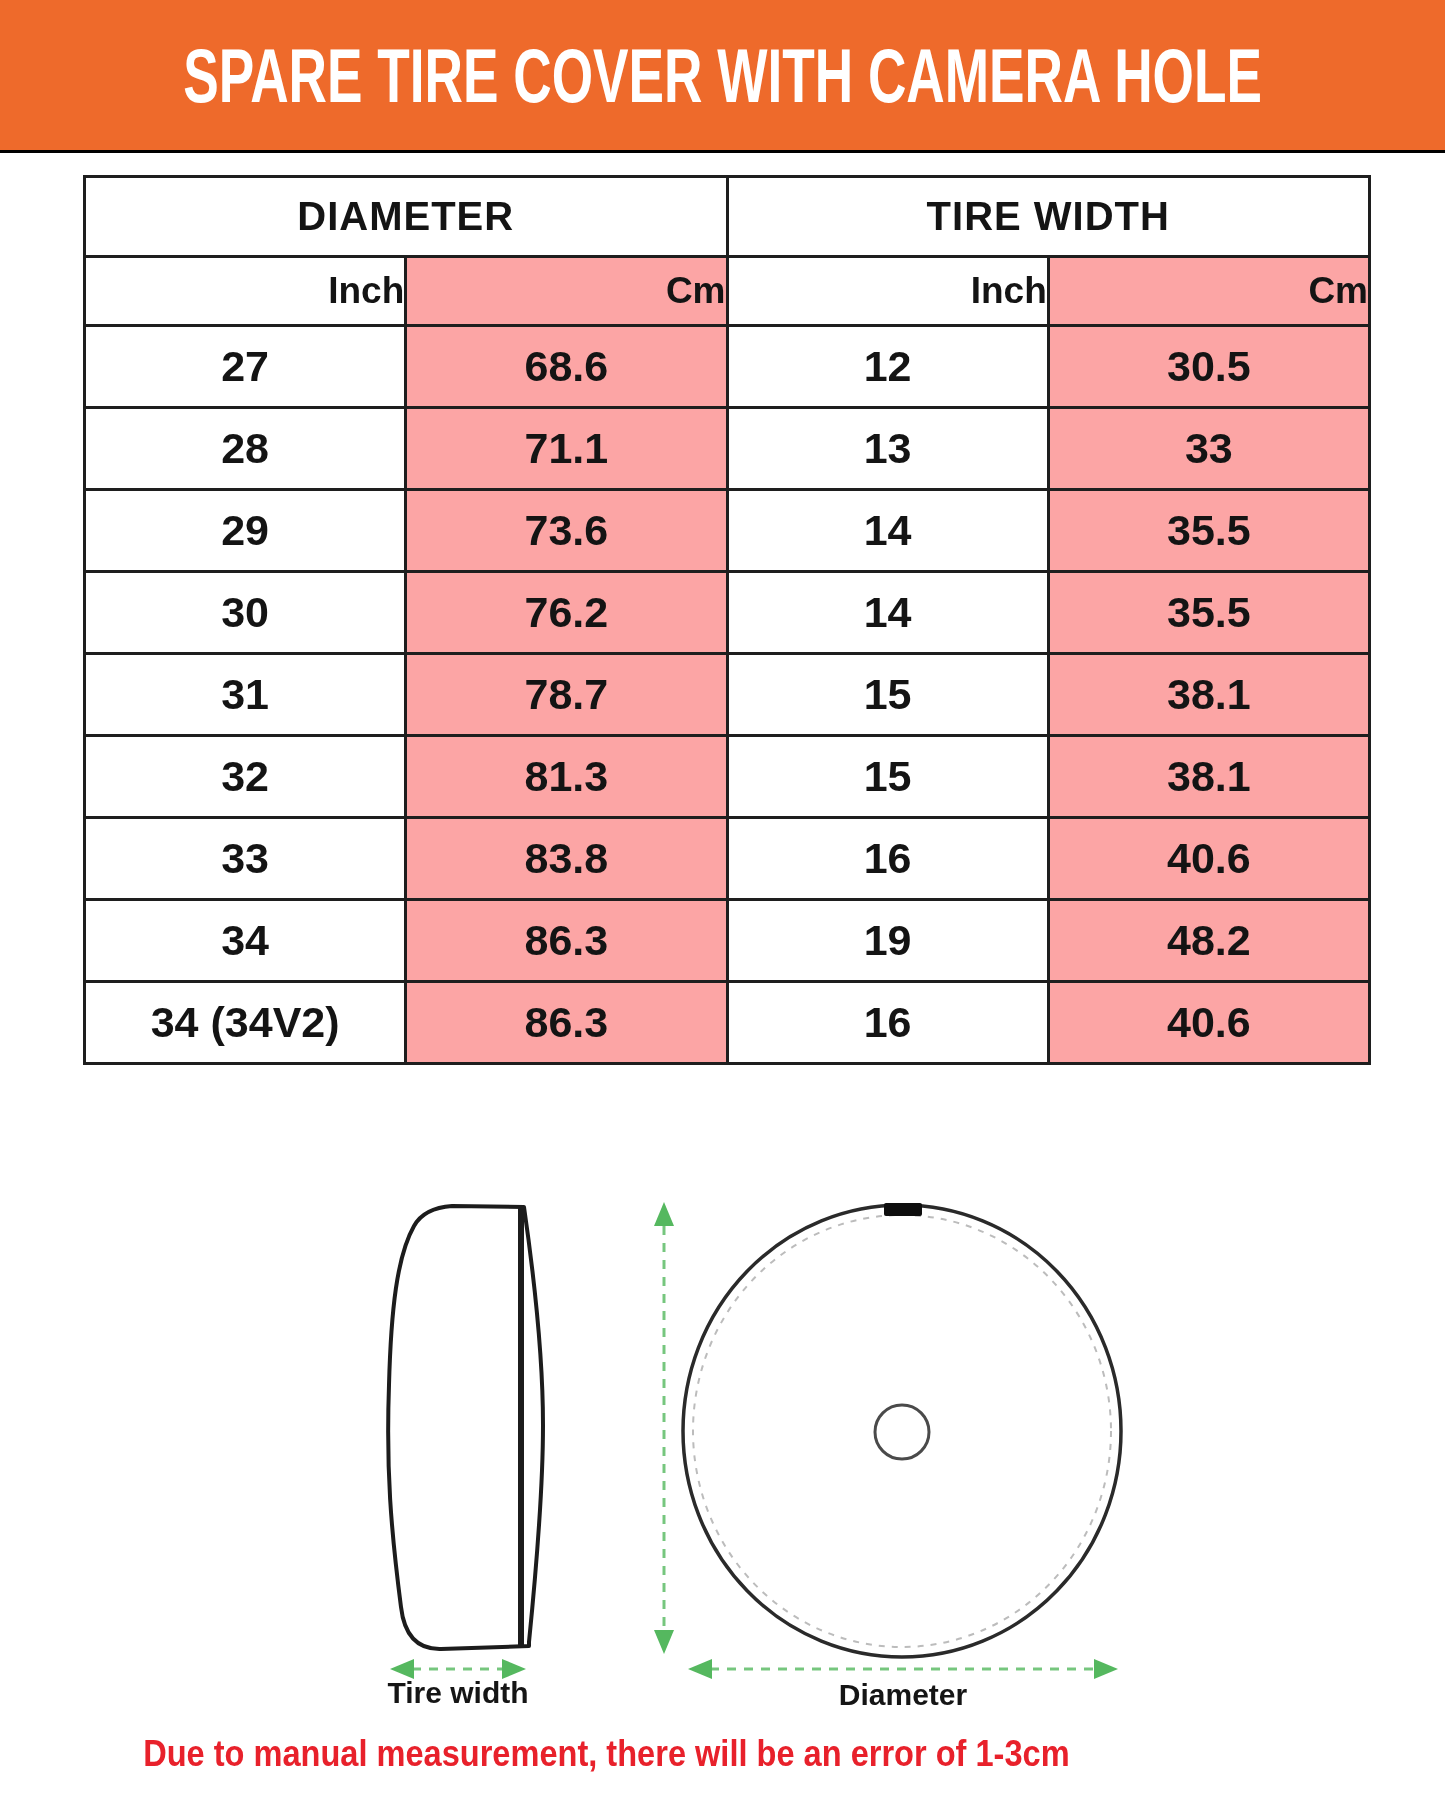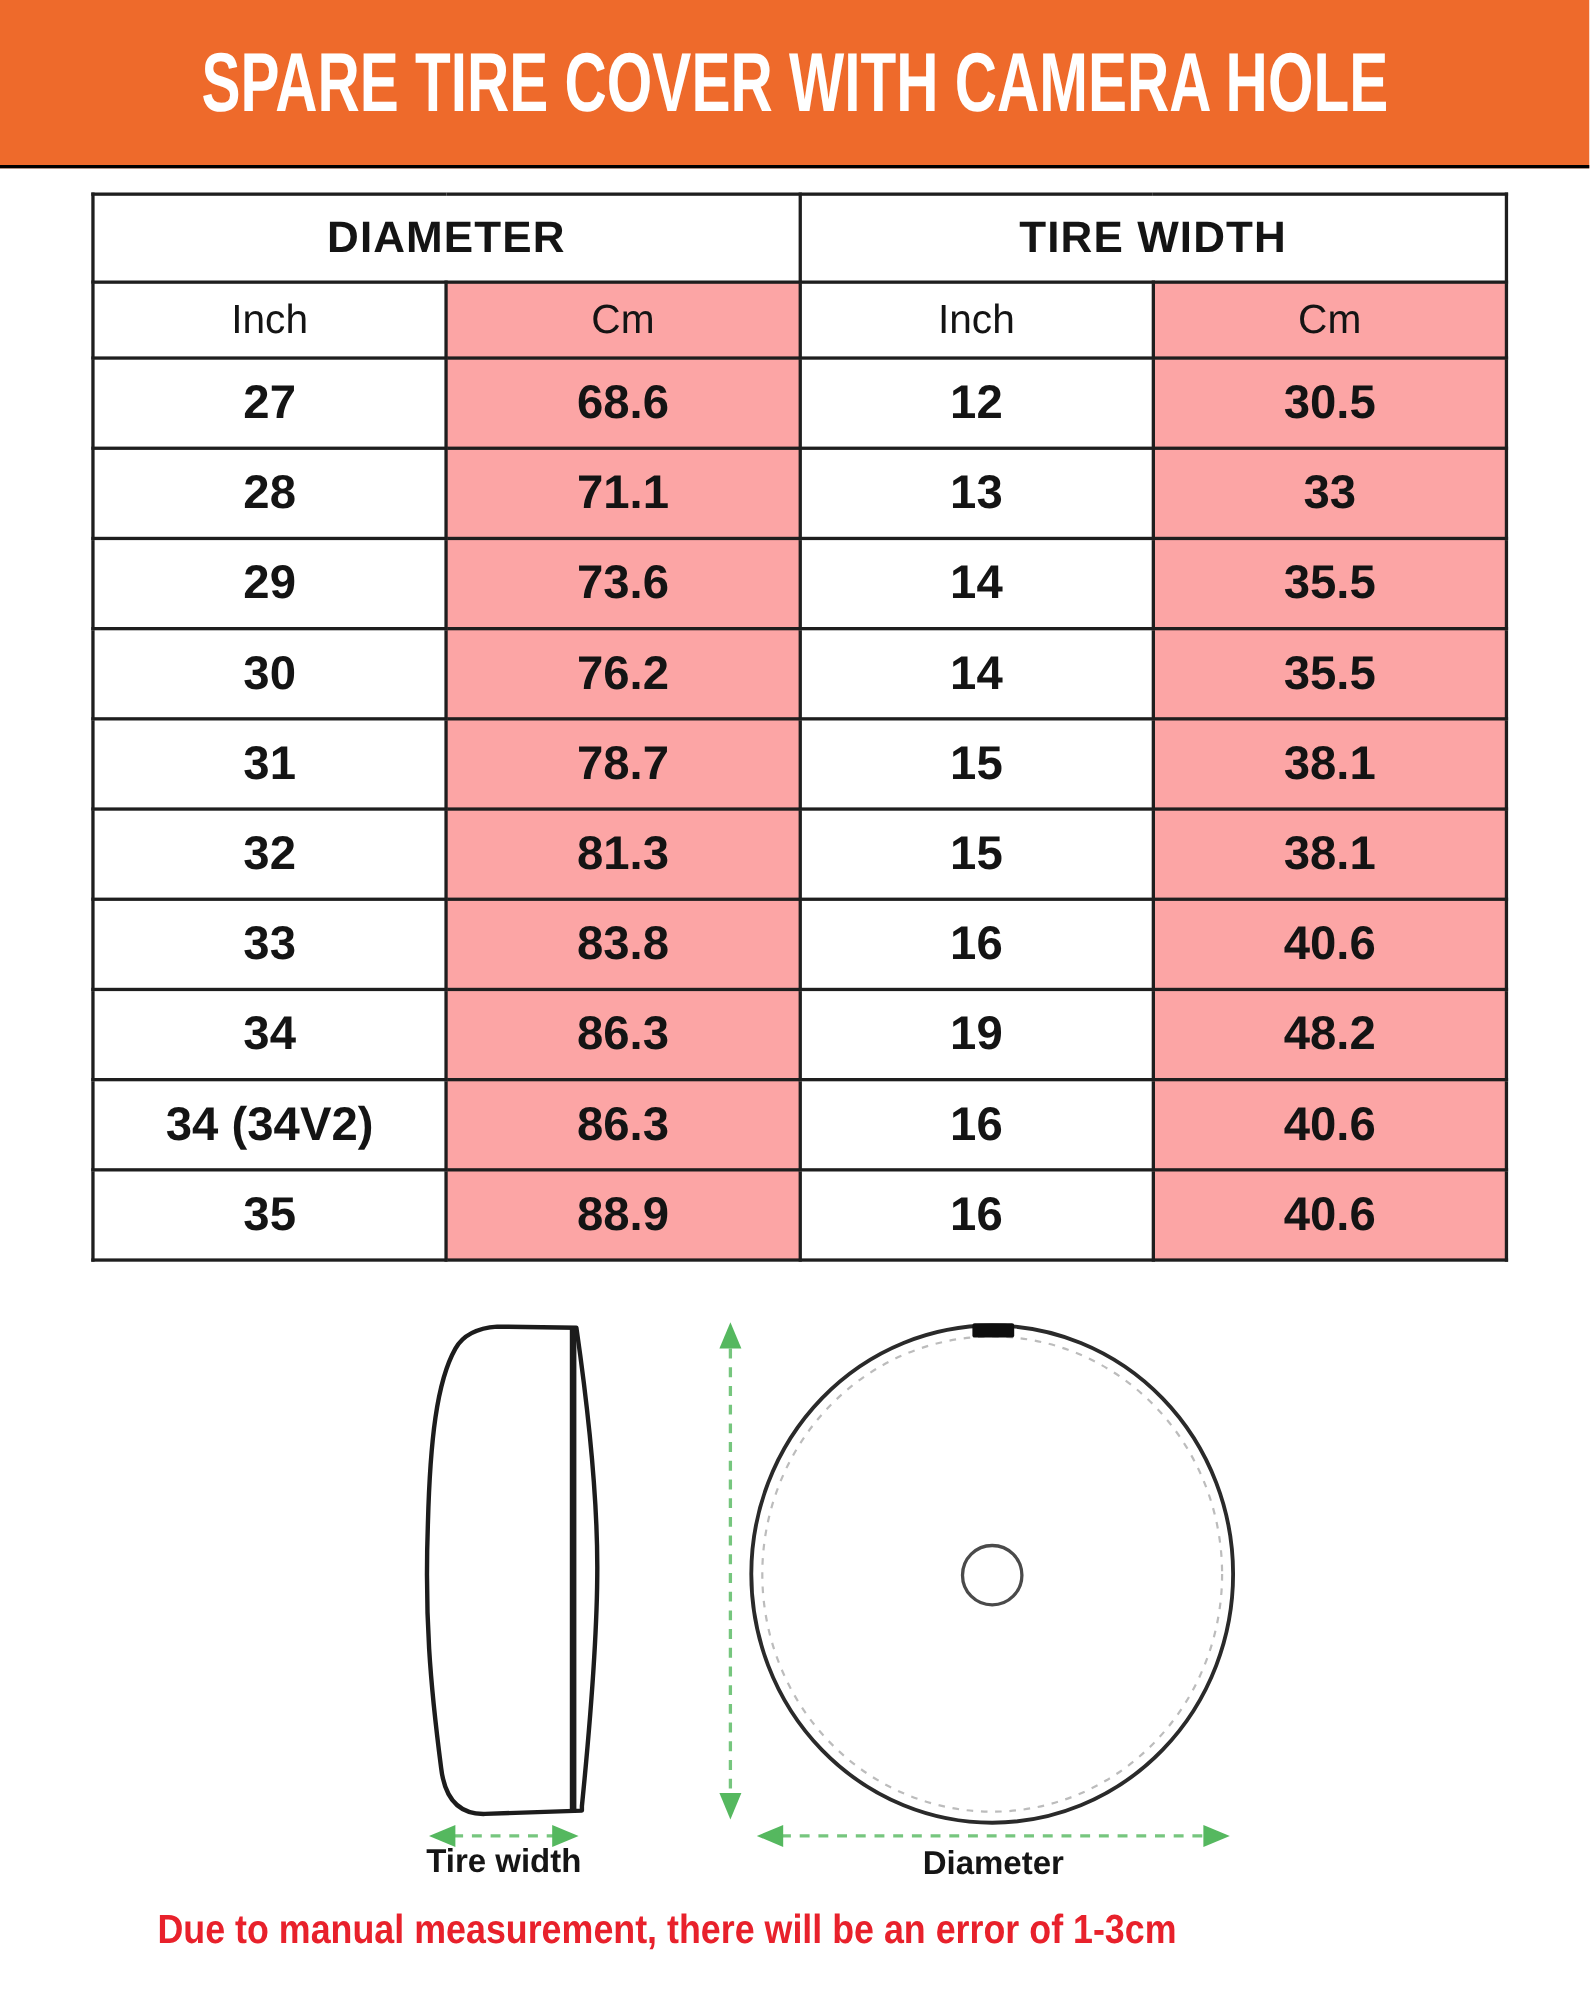--- a/index.html
+++ b/index.html
@@ -49,21 +49,22 @@
   .size-table tr.group-row th {
     height: 77px;
     font-size: 40px;
     font-weight: bold;
     letter-spacing: 1px;
     background: #ffffff;
   }
   .size-table tr.sub-row th {
     height: 66px;
     font-size: 37px;
-    font-weight: normal;
+    font-weight: bold;
+    text-align: right;
   }
   .size-table td {
     height: 79px;
     font-size: 43px;
     font-weight: bold;
   }
   .size-table .c-cm  { background: #fca5a5; }
   .size-table .c-inch { background: #ffffff; }
 
   
@@ -161,26 +162,20 @@
     </tr>
     <tr>
       <td class="c-inch">34</td>
       <td class="c-cm">86.3</td>
       <td class="c-inch">19</td>
       <td class="c-cm">48.2</td>
     </tr>
     <tr>
       <td class="c-inch">34 (34V2)</td>
       <td class="c-cm">86.3</td>
-      <td class="c-inch">16</td>
-      <td class="c-cm">40.6</td>
-    </tr>
-    <tr>
-      <td class="c-inch">35</td>
-      <td class="c-cm">88.9</td>
       <td class="c-inch">16</td>
       <td class="c-cm">40.6</td>
     </tr>
   </tbody>
 </table>
 
 <div>
   <svg class="diagram-svg" width="1445" height="620" viewBox="0 1150 1445 620">
 
     <path d="M 452 1206 L 524 1207

